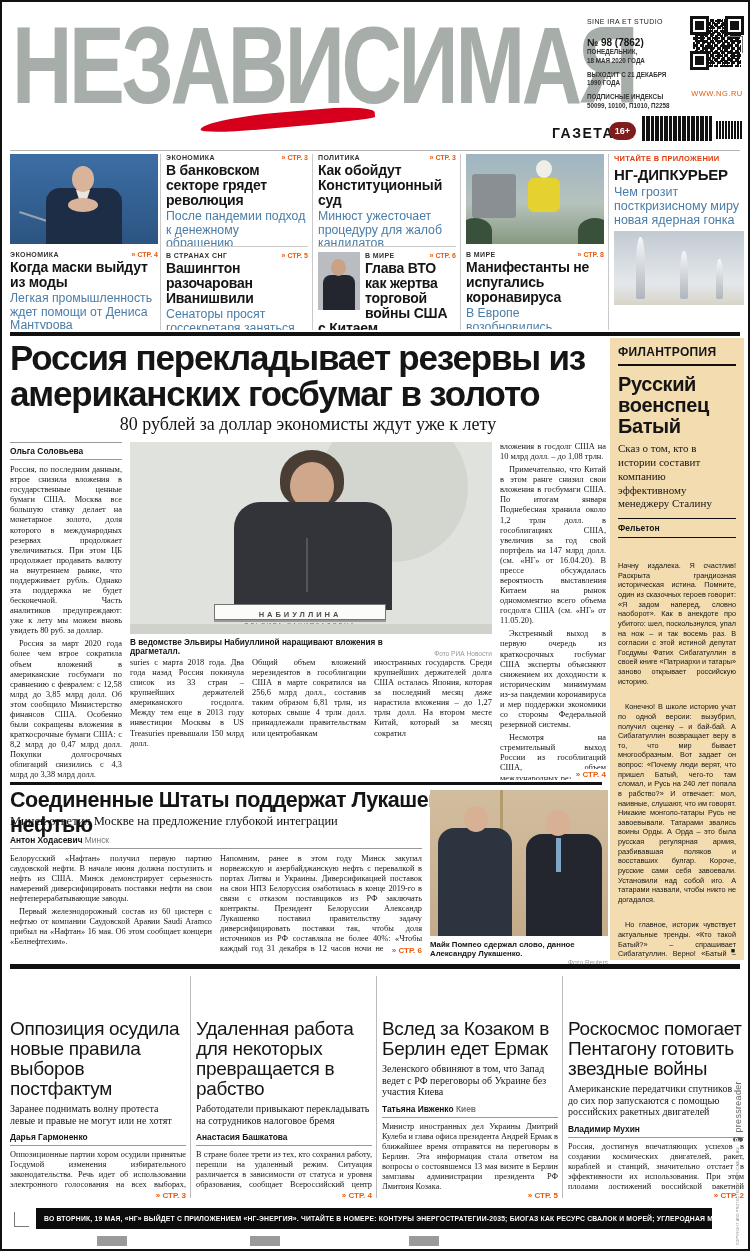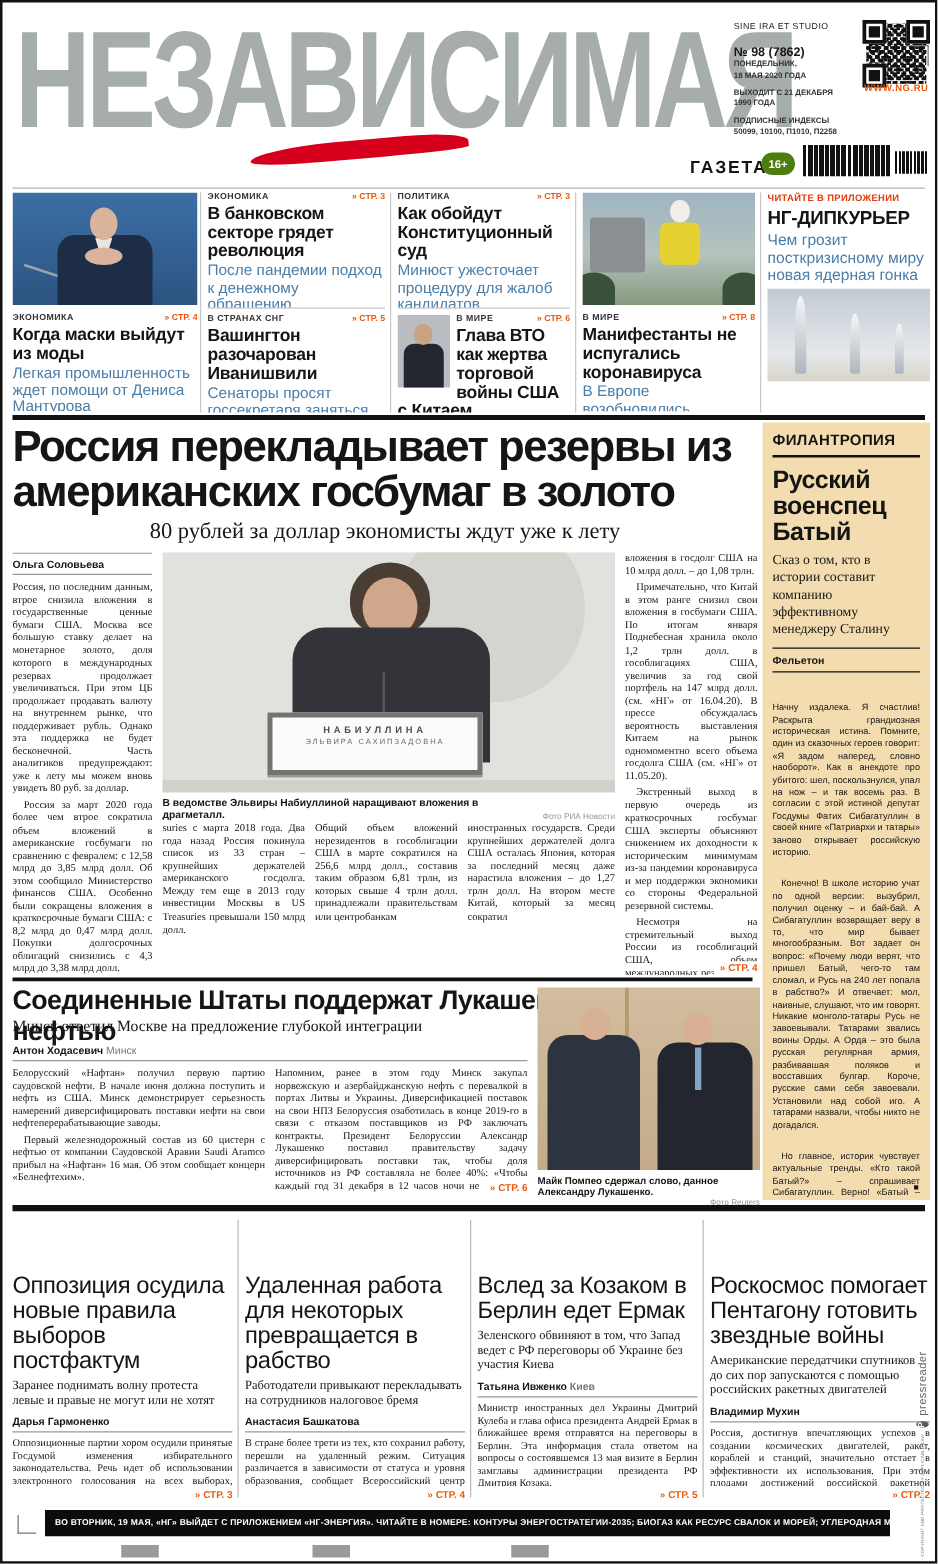--- a/index.html
+++ b/index.html
@@ -19,25 +19,25 @@
   .issue{font-size:10px;font-weight:bold;margin-top:12px;}
   .mh-line{font-size:6.3px;font-weight:bold;color:#333;line-height:1.4;}
   .mt{margin-top:5px;}
   .qr{position:absolute;left:688px;top:14px;width:54px;height:54px;background:#fff;}
   .qr-noise{position:absolute;inset:3px;background:
      conic-gradient(#111 25%,transparent 0 50%,#111 0 75%,transparent 0) 0 0/7px 7px,
      conic-gradient(#111 25%,transparent 0 50%,#111 0 75%,transparent 0) 2px 3px/5px 5px;}
   .qr-f{position:absolute;width:13px;height:13px;border:3px solid #111;background:#fff;}
   .qr-f::after{content:"";position:absolute;inset:2px;background:#111;}
   .qr-tl{left:0;top:0}.qr-tr{right:0;top:0}.qr-bl{left:0;bottom:0}
-  .site{position:absolute;left:684px;top:64px;width:62px;text-align:center;
-    color:#e8590c;font-weight:bold;font-size:7.5px;letter-spacing:.5px;cursor:pointer;}
+  .site{position:absolute;left:684px;top:87px;width:62px;text-align:center;
+    color:#e8590c;font-weight:normal;font-size:7.5px;letter-spacing:.5px;cursor:pointer;}
   .gazeta{position:absolute;left:550px;top:123px;font-weight:bold;font-size:14px;letter-spacing:1.5px;}
   .age{position:absolute;left:607px;top:120px;width:27px;height:18px;border-radius:10px;
-    background:#4d7c0f;color:#fff;font-weight:bold;font-size:9px;line-height:18px;text-align:center;}
+    background:#7f1d1d;color:#fff;font-weight:bold;font-size:9px;line-height:18px;text-align:center;}
   .bc1{position:absolute;left:640px;top:114px;width:70px;height:25px;
     background:repeating-linear-gradient(90deg,#111 0 3px,#fff 3px 4px,#111 4px 8px,#fff 8px 9px);}
   .bc2{position:absolute;left:714px;top:119px;width:26px;height:18px;
     background:repeating-linear-gradient(90deg,#111 0 2px,#fff 2px 3px);}
   .cm{position:absolute;}
   .cm-tr{left:724px;top:34px;width:16px;height:16px;border-top:1px solid #777;border-right:1px solid #777;}
   .cm-bl{left:12px;top:1210px;width:14px;height:14px;border-left:1px solid #777;border-bottom:1px solid #777;}
 
   
   .hair{position:absolute;left:8px;right:8px;top:148px;height:1px;background:#b5b5b5;}
@@ -76,22 +76,22 @@
   .ph-missiles .r{position:absolute;bottom:6px;background:linear-gradient(#f4f6f8,#aeb6bd);border-radius:45% 45% 2px 2px;}
   .ph-missiles .r1{left:22px;width:9px;height:62px;}
   .ph-missiles .r2{left:66px;width:8px;height:48px;}
   .ph-missiles .r3{left:102px;width:7px;height:40px;}
   .ph-nab{position:absolute;left:128px;top:440px;width:362px;height:192px;background:#e0e2dd;}
   .ph-nab .emblem{position:absolute;right:24px;top:-30px;width:150px;height:150px;border-radius:50%;background:#d3d6cf;}
   .ph-nab .hair{position:absolute;left:150px;top:8px;width:64px;height:58px;border-radius:50% 50% 42% 42%;background:#4a3d33;}
   .ph-nab .face{position:absolute;left:160px;top:20px;width:44px;height:48px;border-radius:50%;background:#cfa88c;}
   .ph-nab .body{position:absolute;left:104px;top:60px;width:158px;height:108px;border-radius:26px 26px 0 0;background:#33333a;}
   .ph-nab .mic{position:absolute;left:176px;top:96px;width:2px;height:54px;background:#55565a;}
-  .ph-nab .plate{position:absolute;left:84px;bottom:14px;width:172px;height:50px;background:#fbfbf9;
-     border:4px solid #737373;box-shadow:0 2px 0 #9a9a95;text-align:center;padding-top:5px;box-sizing:border-box;}
+  .ph-nab .plate{position:absolute;left:84px;bottom:14px;width:172px;height:16px;background:#fbfbf9;
+     border:1px solid #737373;box-shadow:0 2px 0 #9a9a95;text-align:center;padding-top:5px;box-sizing:border-box;}
   .ph-nab .pl1{font-size:7.5px;font-weight:bold;letter-spacing:3px;color:#4e4e4e;}
   .ph-nab .pl2{font-size:6px;letter-spacing:1.6px;color:#6a6a6a;margin-top:3px;}
   .ph-nab .desk{position:absolute;left:0;bottom:0;width:100%;height:10px;background:#cfd1cb;}
   .ph-luk{position:absolute;left:428px;top:788px;width:178px;height:146px;background:linear-gradient(#d2bd9f,#c4ac8a);}
   .ph-luk .deco{position:absolute;left:70px;top:0;width:3px;height:100%;background:#b39b6e;}
   .ph-luk .h1{position:absolute;left:34px;top:16px;width:24px;height:26px;border-radius:50%;background:#d8b094;}
   .ph-luk .b1{position:absolute;left:8px;top:38px;width:74px;height:108px;border-radius:16px 16px 0 0;background:#2e3340;}
   .ph-luk .h2{position:absolute;left:116px;top:20px;width:24px;height:26px;border-radius:50%;background:#d8b094;}
   .ph-luk .b2{position:absolute;left:96px;top:44px;width:76px;height:102px;border-radius:16px 16px 0 0;background:#23262e;}
   .ph-luk .tie{position:absolute;left:126px;top:48px;width:5px;height:34px;background:#7fa6c6;}

